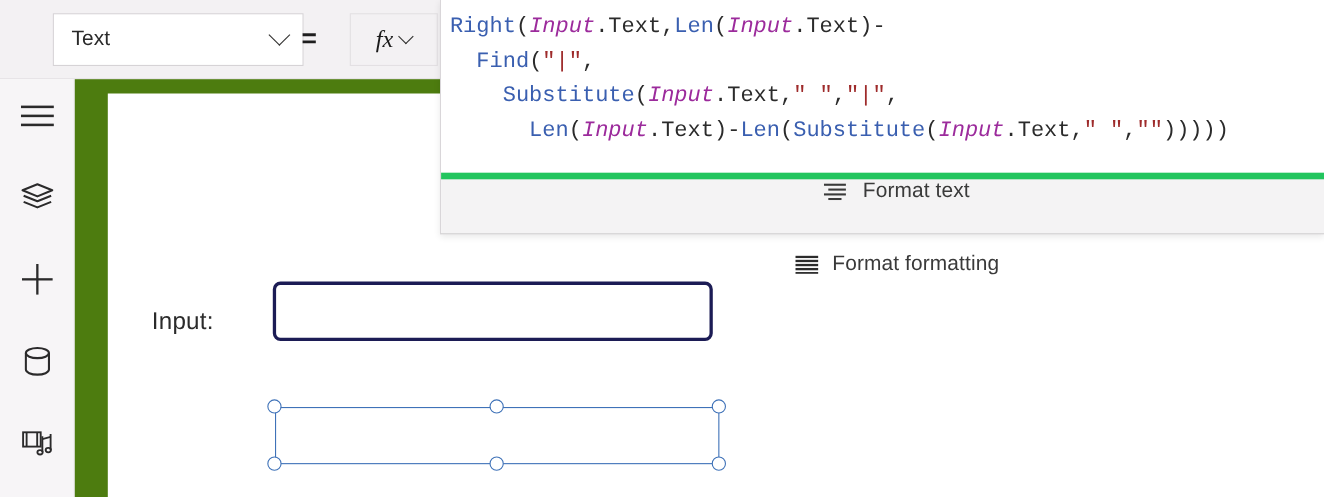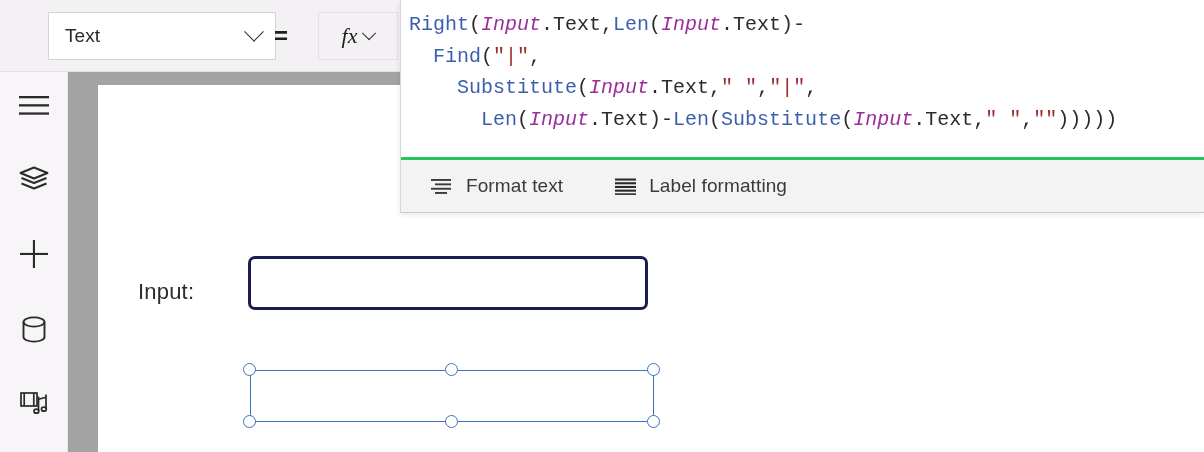--- a/index.html
+++ b/index.html
@@ -119,26 +119,27 @@
   .tok-punct { color: #2b2b2b; }
   .tok-prop  { color: #2b2b2b; }
   .tok-str   { color: #9e2b2b; }
 
   #format-toolbar {
     position: absolute;
     left: 0; bottom: 0;
     width: 100%;
     height: 55px;
     background: #f4f3f4;
-    border-top: 3px solid #22c55e;
+    border-top: 6px solid #22c55e;
     box-sizing: border-box;
     display: flex;
     align-items: center;
     padding-left: 26px;
     gap: 44px;
+    flex-direction: column;
   }
   .fmt-btn {
     display: flex;
     align-items: center;
     gap: 13px;
     cursor: pointer;
     height: 36px;
     padding: 0 4px;
   }
   .fmt-btn .fmt-label {
@@ -168,21 +169,21 @@
   #rail-tree    { top: 81px; }
   #rail-insert  { top: 156px; }
   #rail-data    { top: 231px; }
   #rail-media   { top: 305px; }
 
   
   #editor-surface {
     position: absolute;
     left: 68px; top: 72px;
     width: 1136px; height: 380px;
-    background: #a3a3a3;
+    background: #4d7c0f;
   }
   #canvas {
     position: absolute;
     left: 30px; top: 13px;
     width: 1106px; height: 367px;
     background: #ffffff;
   }
 
   .field-row-label {
     position: absolute;
@@ -274,21 +275,21 @@
     <div class="fmt-btn">
       <span>
         <svg class="icon-lines" width="21" height="17" viewBox="0 0 21 17">
           <rect x="0" y="0.5" width="21" height="2.1" fill="#2b2b2b"></rect>
           <rect x="0" y="4.2" width="21" height="2.1" fill="#2b2b2b"></rect>
           <rect x="0" y="7.9" width="21" height="2.1" fill="#2b2b2b"></rect>
           <rect x="0" y="11.6" width="21" height="2.1" fill="#2b2b2b"></rect>
           <rect x="0" y="15.3" width="21" height="1.6" fill="#2b2b2b"></rect>
         </svg>
       </span>
-      <span class="fmt-label">Label formatting</span>
+      <span class="fmt-label">Format formatting</span>
     </div>
 
   </div>
 </div>
 
 <div id="left-rail">
 
   <div class="rail-item" id="rail-menu">
     <span>
       <svg width="30" height="22" viewBox="0 0 30 22">

